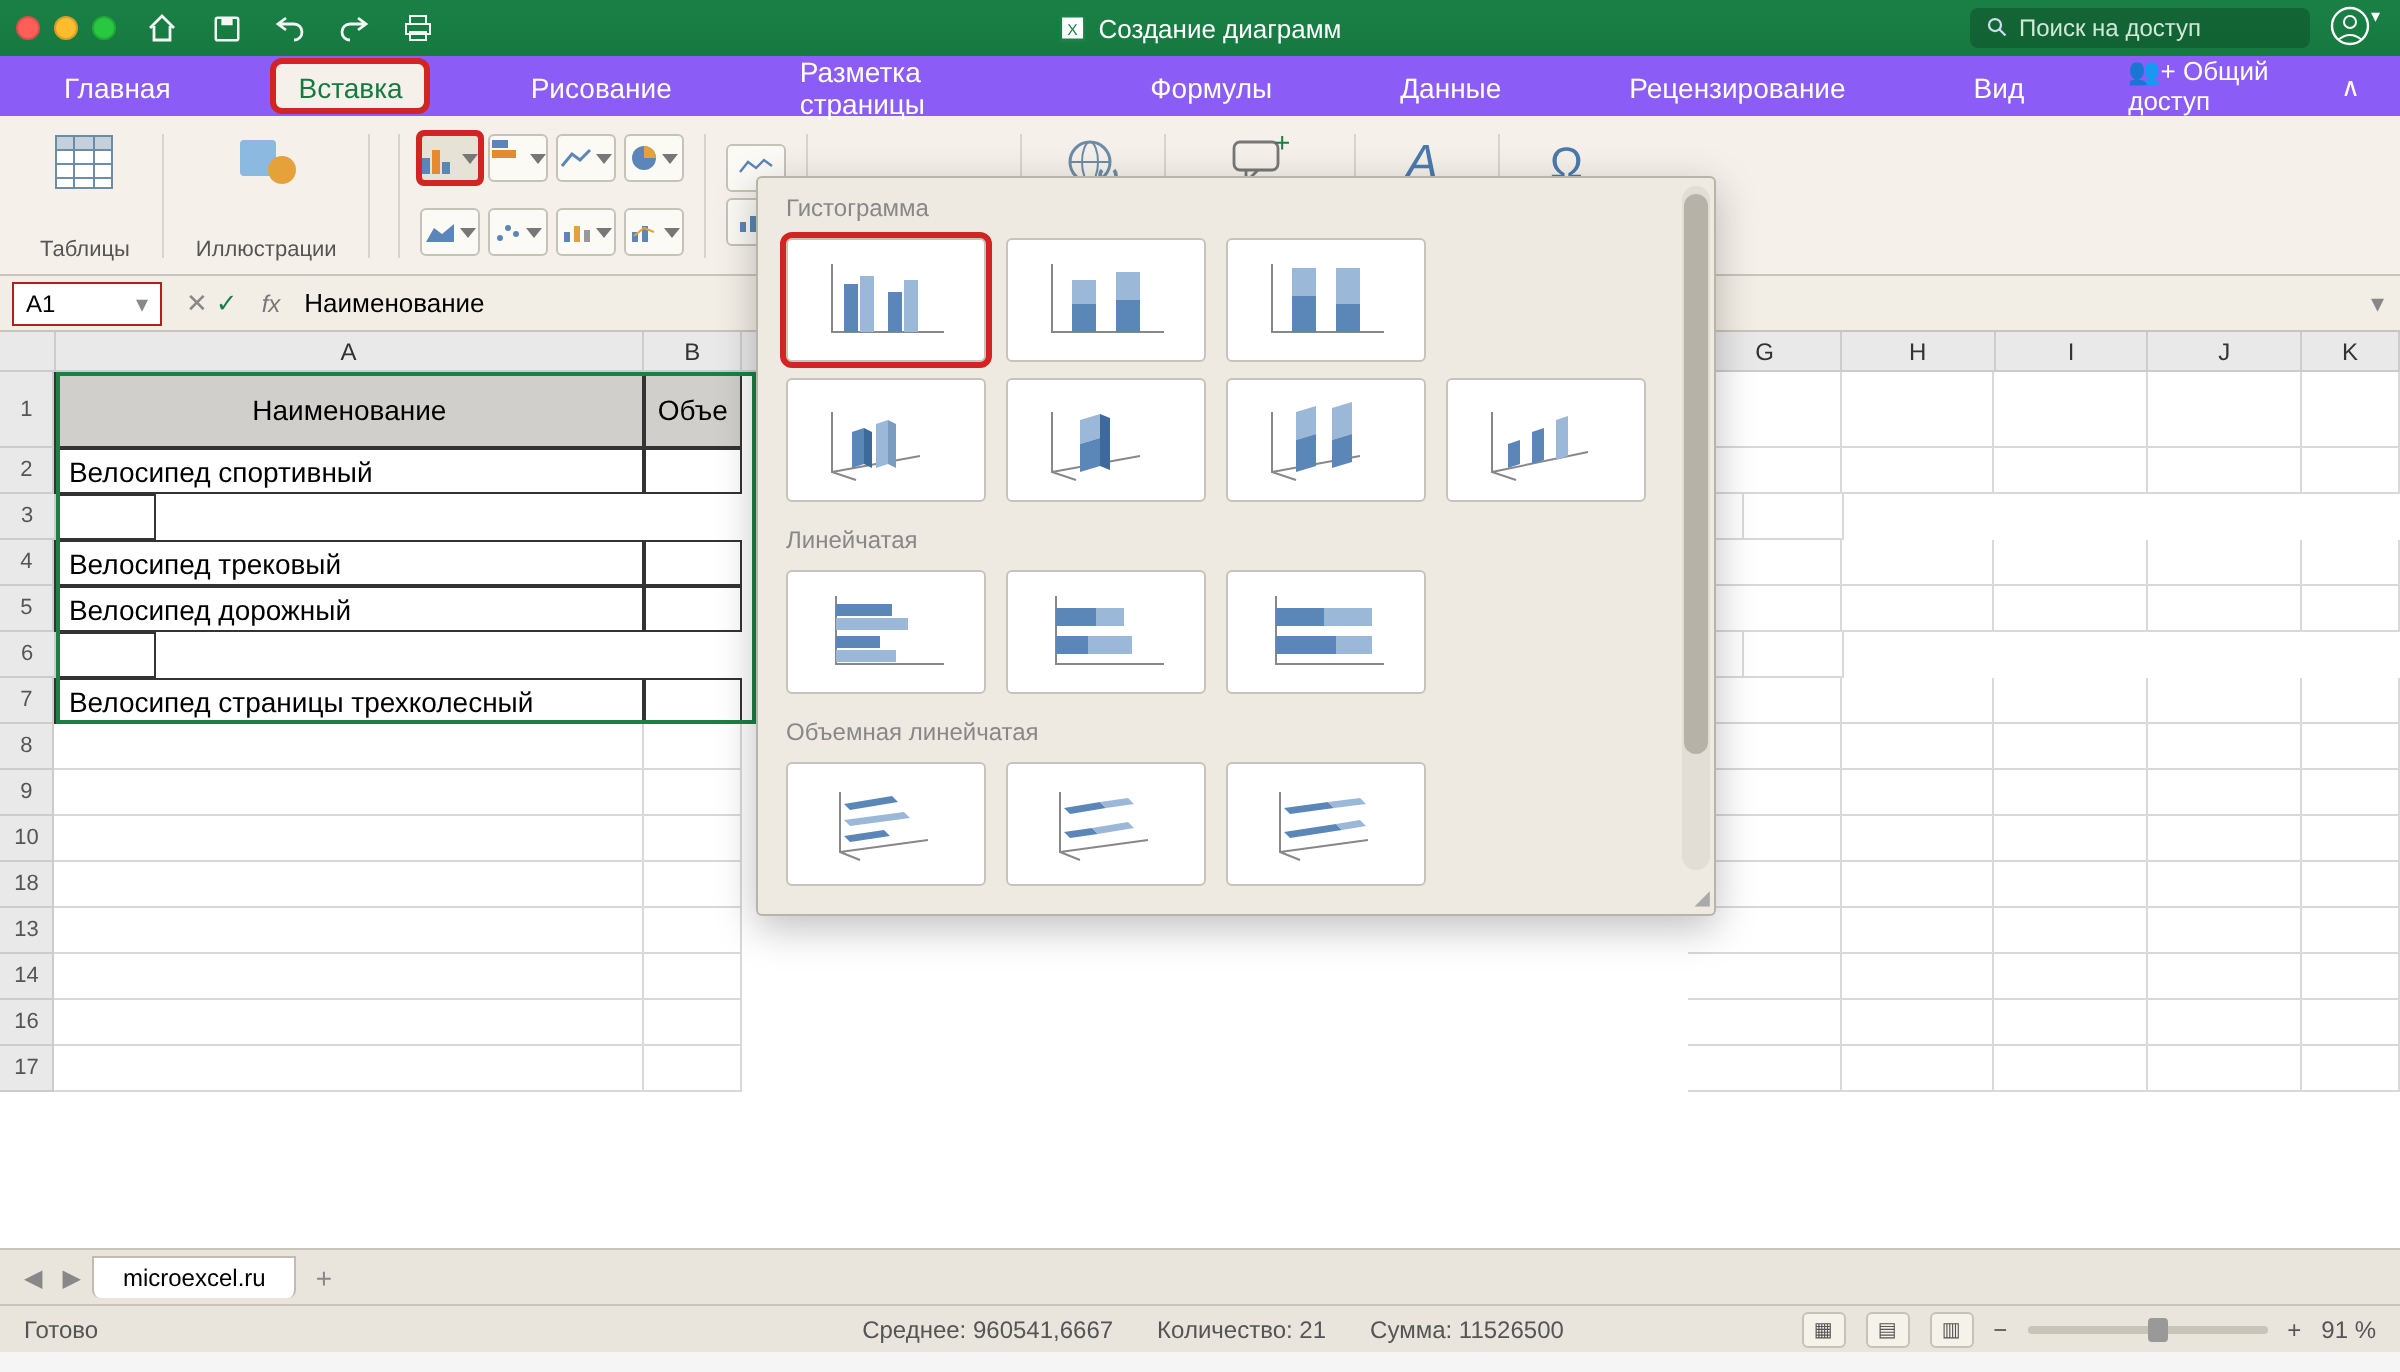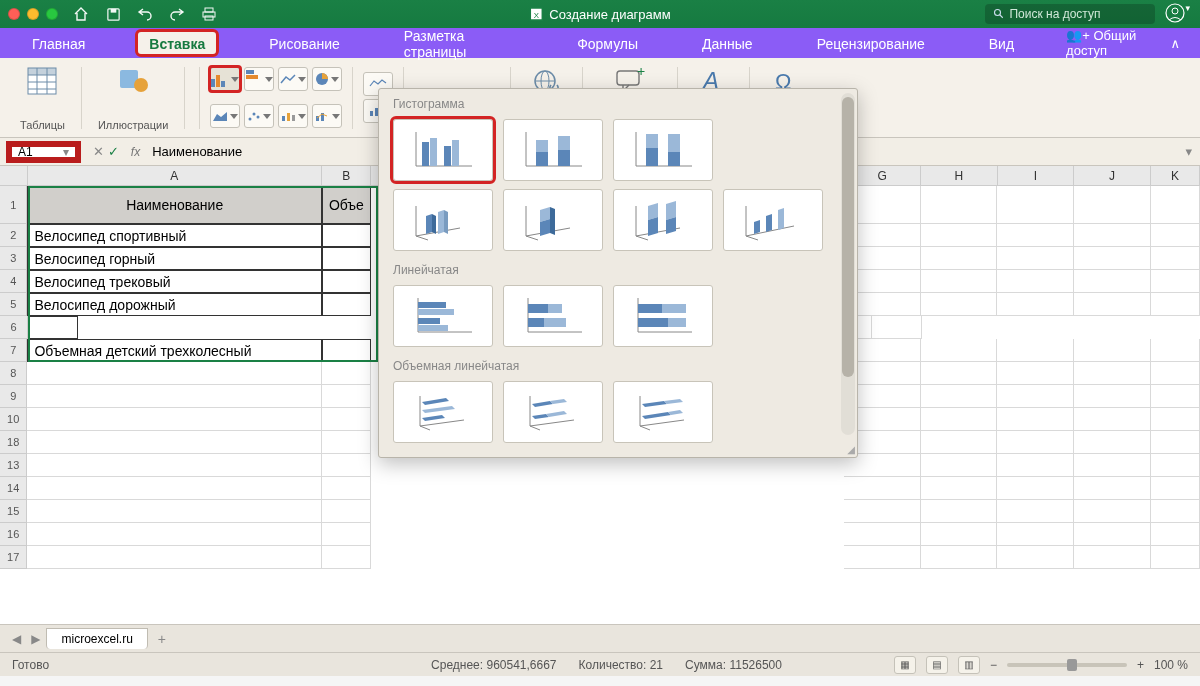--- a/index.html
+++ b/index.html
@@ -15,40 +15,40 @@
 .qat { display: flex; gap: 10px; align-items: center; }
 .qat-btn { width: 22px; height: 22px; display: inline-flex; align-items: center; justify-content: center; color: #fff; opacity: 0.95; }
 .title-center { position: absolute; left: 50%; transform: translateX(-50%); display: flex; gap: 6px; align-items: center; }
 .title-center .docicon { width: 14px; height: 14px; }
 .search-box { margin-left: auto; background: rgba(0,0,0,0.2); border-radius: 4px; padding: 2px 8px; display: flex; align-items: center; gap: 4px; width: 170px; height: 20px; font-size: 12px; color: #d0e8d8; }
 .user-icon { margin-left: 10px; margin-right: 2px; }
 
 
 .ribbon-tabs { height: 30px; background: #8b5cf6; display: flex; align-items: center; padding: 0 20px; color: #fff; font-size: 14px; gap: 40px; }
 .ribbon-tab { padding: 5px 12px 3px; cursor: default; }
-.ribbon-tab.active { background: #f5f1ea; color: #167a40; font-weight: 700; border-radius: 4px 4px 0 0; }
+.ribbon-tab.active { background: #f5f1ea; color: #167a40; font-weight: 400; border-radius: 4px 4px 0 0; }
 .ribbon-tab.highlighted { position: relative; }
 .ribbon-tab.highlighted::after { content: ''; position: absolute; left: -2px; right: -2px; top: -2px; bottom: -2px; border: 3px solid #d32424; border-radius: 6px; pointer-events: none; }
 .ribbon-right { margin-left: auto; display: flex; align-items: center; gap: 8px; font-size: 13px; }
 
 
 .ribbon { height: 80px; background: #f5f1ea; border-bottom: 1px solid #c9c5bd; display: flex; align-items: center; padding: 2px 14px; gap: 6px; font-size: 11px; color: #555; }
 .ribbon-group { display: flex; flex-direction: column; align-items: center; justify-content: space-between; height: 68px; padding: 0 6px; }
 .ribbon-group .icon-lg { width: 34px; height: 34px; display: flex; align-items: center; justify-content: center; }
 .ribbon-group .label { white-space: nowrap; font-size: 11px; text-align: center; line-height: 1.1; }
 .ribbon-sep { width: 1px; height: 62px; background: #d8d4cb; margin: 0 4px; }
 .chart-btn-row { display: flex; gap: 4px; align-items: center; height: 34px; }
 .mini-btn { width: 30px; height: 24px; border: 1px solid #c5c2b9; border-radius: 3px; background: #fcfaf5; display: inline-flex; align-items: center; justify-content: center; position: relative; }
 .mini-btn.selected { background: #e6e2d6; border-color: #b4b0a3; }
 .mini-btn.chart-highlighted::after { content: ''; position: absolute; inset: -3px; border: 3px solid #d32424; border-radius: 4px; }
 .drop-tri { width: 0; height: 0; border-left: 4px solid transparent; border-right: 4px solid transparent; border-top: 5px solid #777; margin-left: 2px; }
 
 
 .fx-bar { height: 28px; background: #f2eee6; border-bottom: 1px solid #c9c5bd; display: flex; align-items: center; font-size: 13px; }
-.name-box { width: 75px; height: 22px; background: #fff; border: 6px solid #b91c1c; margin: 0 6px; padding: 0 6px; display: flex; align-items: center; font-size: 12px; }
+.name-box { width: 75px; height: 22px; background: #fff; border: 1px solid #b91c1c; margin: 0 6px; padding: 0 6px; display: flex; align-items: center; font-size: 12px; }
 .fx-controls { display: flex; align-items: center; color: #888; gap: 4px; padding: 0 6px; }
 .fx-label { font-style: italic; color: #777; margin-right: 8px; margin-left: 6px; font-size: 12px; }
 .formula-input { flex: 1; height: 22px; border: none; background: transparent; font-size: 13px; padding: 0 4px; }
 
 .sheet-area { position: relative; height: 458px; overflow: hidden; background: #fff; }
 .col-headers { display: flex; height: 20px; background: #e9e9e9; border-bottom: 1px solid #ccc; font-size: 12px; color: #333; }
 .row-header-corner { width: 28px; border-right: 1px solid #ccc; background: #e9e9e9; }
 .col-header { border-right: 1px solid #ccc; display: flex; align-items: center; justify-content: center; background: #e9e9e9; }
 .rows { display: flex; flex-direction: column; }
 .row { display: flex; height: 23px; }
@@ -373,21 +373,20 @@
         <div class="cell data-cell" style="width:50px"></div>
         <div style="width:482px"></div>
         <div class="cell" style="width:78px"></div>
         <div class="cell" style="width:78px"></div>
         <div class="cell" style="width:78px"></div>
         <div class="cell" style="width:78px"></div>
         <div class="cell" style="width:50px"></div>
       </div>
     <div class="row">
         <div class="row-num">3</div>
-        <div class="cell data-cell" style="width:300px">Велосипед горный</div>
         <div class="cell data-cell" style="width:50px"></div>
         <div style="width:482px"></div>
         <div class="cell" style="width:78px"></div>
         <div class="cell" style="width:78px"></div>
         <div class="cell" style="width:78px"></div>
         <div class="cell" style="width:78px"></div>
         <div class="cell" style="width:50px"></div>
       </div>
     <div class="row">
         <div class="row-num">4</div>
@@ -416,21 +415,21 @@
         <div class="cell data-cell" style="width:50px"></div>
         <div style="width:482px"></div>
         <div class="cell" style="width:78px"></div>
         <div class="cell" style="width:78px"></div>
         <div class="cell" style="width:78px"></div>
         <div class="cell" style="width:78px"></div>
         <div class="cell" style="width:50px"></div>
       </div>
     <div class="row">
         <div class="row-num">7</div>
-        <div class="cell data-cell" style="width:300px">Объемная детский трехколесный</div>
+        <div class="cell data-cell" style="width:300px">Велосипед страницы трехколесный</div>
         <div class="cell data-cell" style="width:50px"></div>
         <div style="width:482px"></div>
         <div class="cell" style="width:78px"></div>
         <div class="cell" style="width:78px"></div>
         <div class="cell" style="width:78px"></div>
         <div class="cell" style="width:78px"></div>
         <div class="cell" style="width:50px"></div>
       </div>
 
     <div class="row">
@@ -483,31 +482,20 @@
         <div class="cell" style="width:50px"></div>
         <div style="width:482px"></div>
         <div class="cell" style="width:78px"></div>
         <div class="cell" style="width:78px"></div>
         <div class="cell" style="width:78px"></div>
         <div class="cell" style="width:78px"></div>
         <div class="cell" style="width:50px"></div>
       </div>
     <div class="row">
         <div class="row-num">14</div>
-        <div class="cell" style="width:300px"></div>
-        <div class="cell" style="width:50px"></div>
-        <div style="width:482px"></div>
-        <div class="cell" style="width:78px"></div>
-        <div class="cell" style="width:78px"></div>
-        <div class="cell" style="width:78px"></div>
-        <div class="cell" style="width:78px"></div>
-        <div class="cell" style="width:50px"></div>
-      </div>
-    <div class="row">
-        <div class="row-num">15</div>
         <div class="cell" style="width:300px"></div>
         <div class="cell" style="width:50px"></div>
         <div style="width:482px"></div>
         <div class="cell" style="width:78px"></div>
         <div class="cell" style="width:78px"></div>
         <div class="cell" style="width:78px"></div>
         <div class="cell" style="width:78px"></div>
         <div class="cell" style="width:50px"></div>
       </div>
     <div class="row">
@@ -687,15 +675,15 @@
   <span><span>Сумма:</span> <span>11526500</span></span>
   <div class="status-right">
     <span class="view-btn">▦</span>
     <span class="view-btn">▤</span>
     <span class="view-btn">▥</span>
     <span>−</span>
     <div class="zoom-slider">
         <div class="zoom-thumb"></div>
       </div>
     <span>+</span>
-    <span>100 %</span>
+    <span>91 %</span>
   </div>
 </div>
 
 </body></html>

